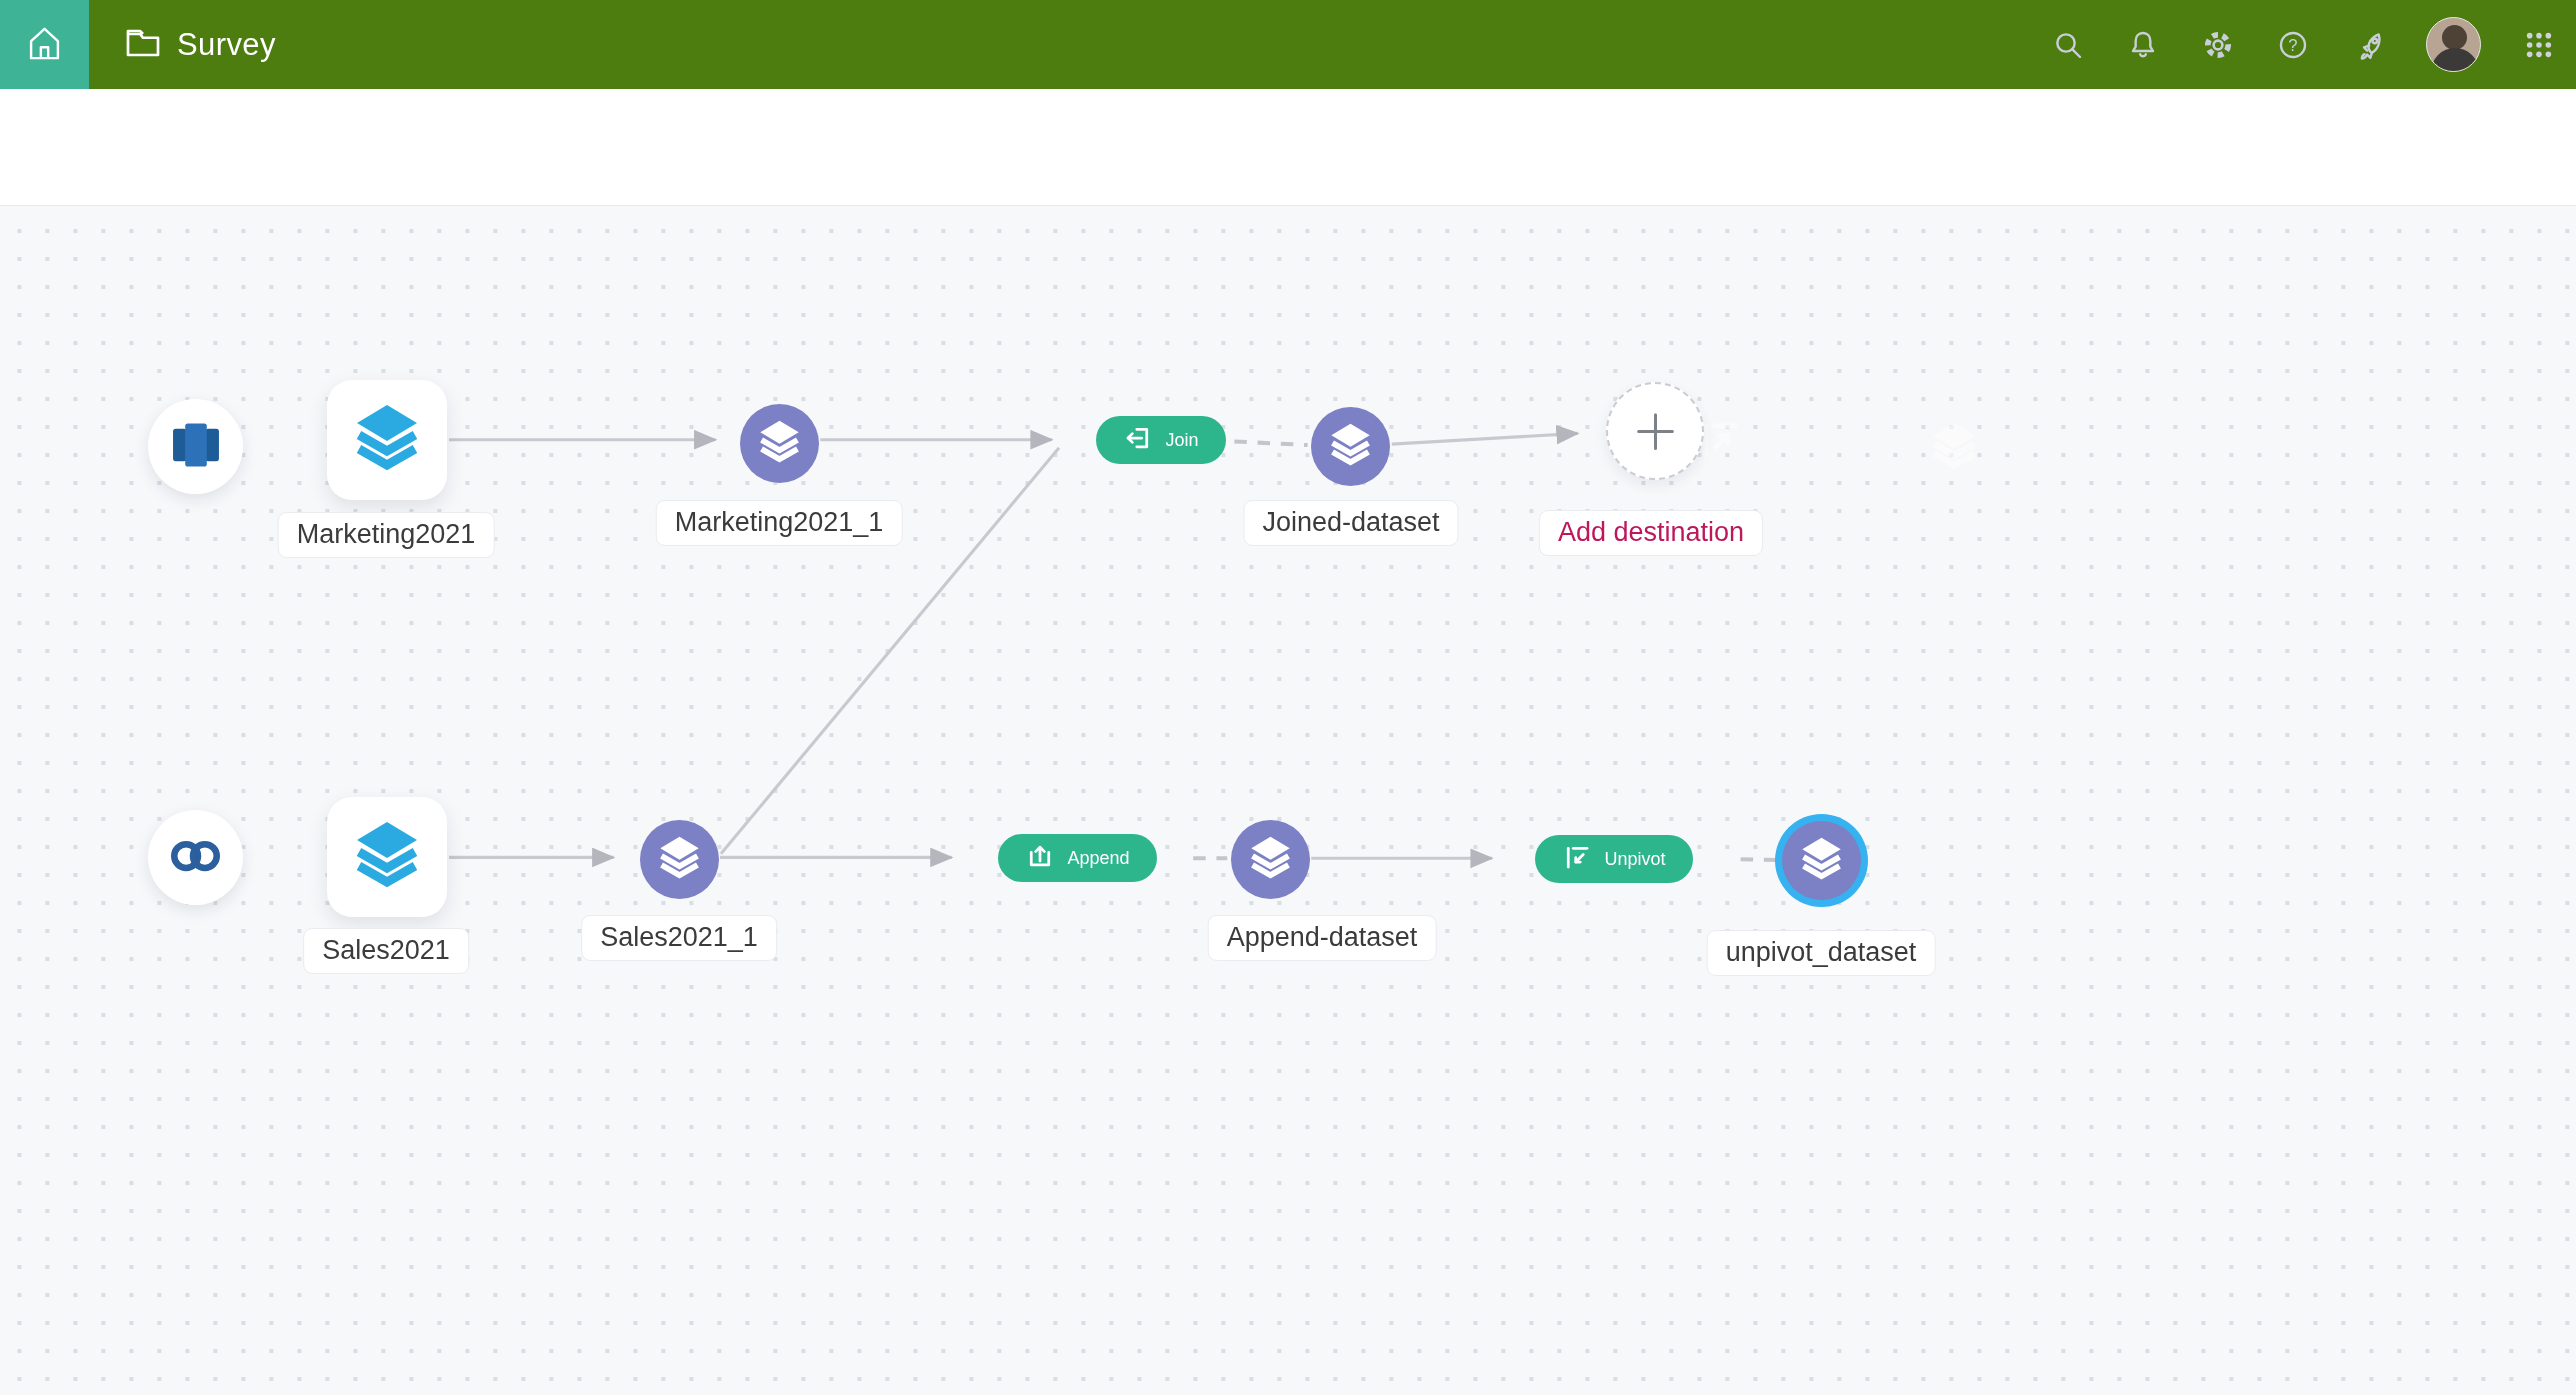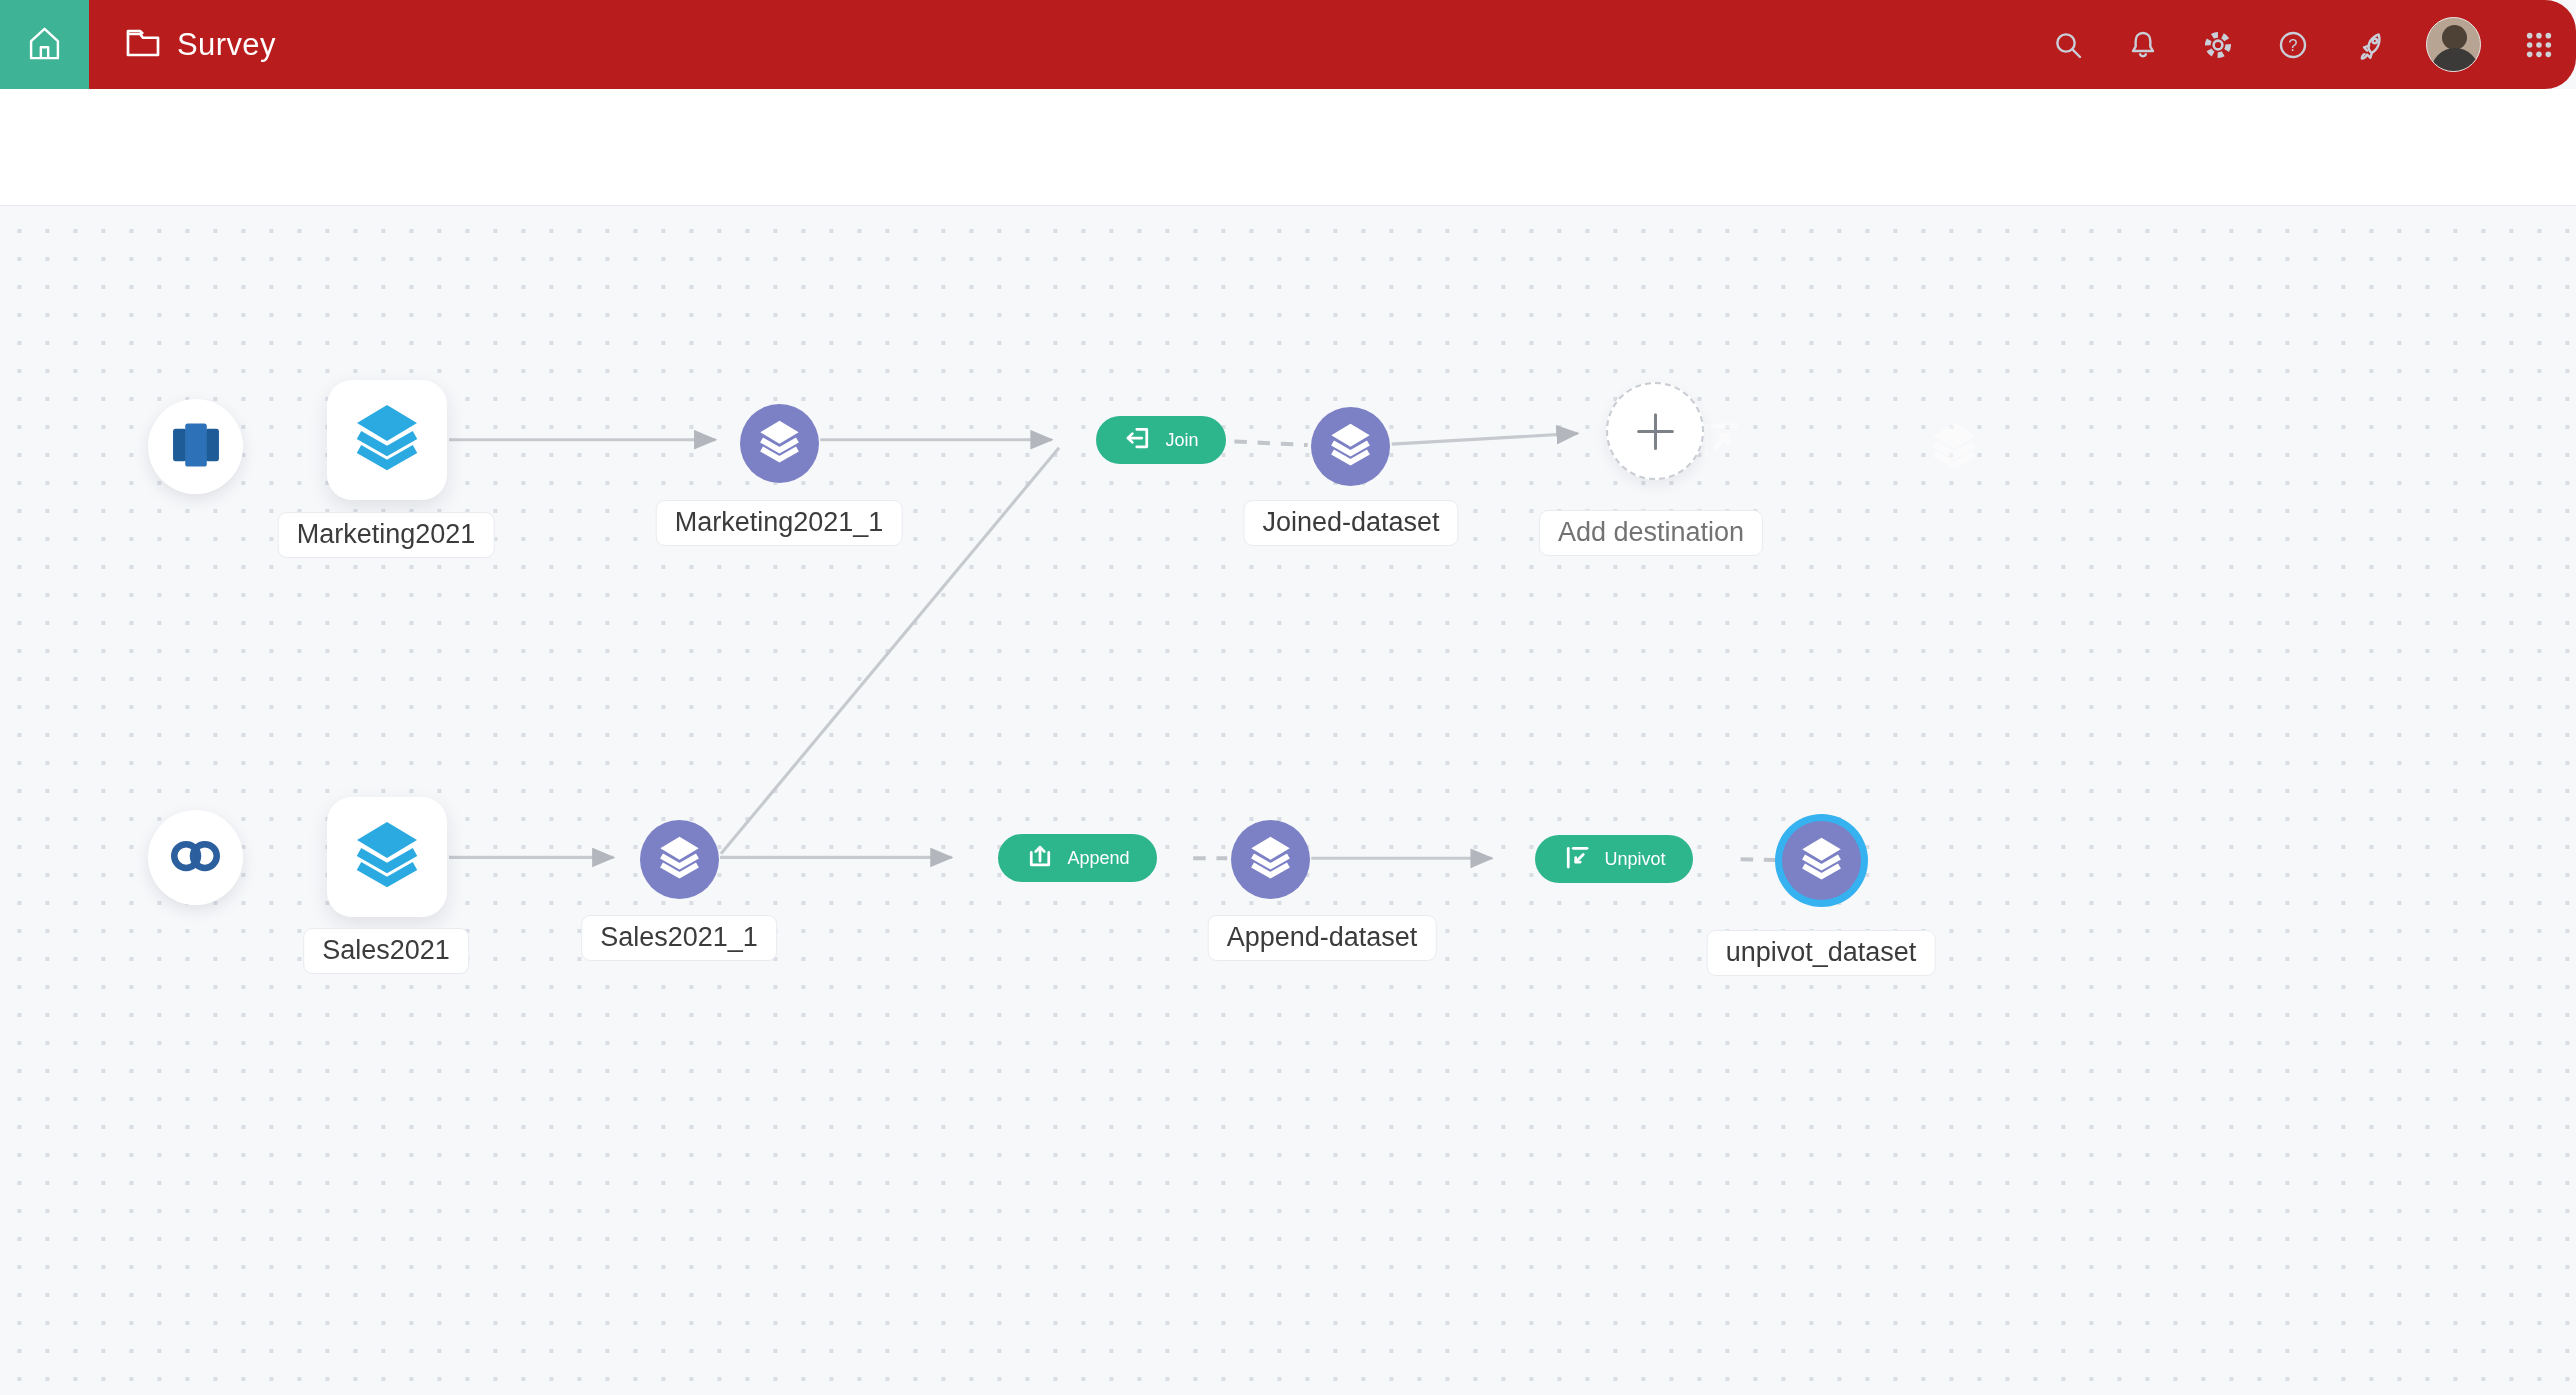--- a/index.html
+++ b/index.html
@@ -1,20 +1,20 @@
 <!DOCTYPE html>
 <html style="font-size:14.3px"><head>
 <meta charset="utf-8">
 <style>
   * { margin:0; padding:0; box-sizing:border-box; }
   html,body { width:2576px; height:1395px; overflow:hidden; background:#f7f8fa;
               font-family:"Liberation Sans", sans-serif; }
 
   
-  .navbar { position:absolute; left:0; top:0; width:2576px; height:89px; background:#b91c1c;border-radius:31px; }
+  .navbar { position:absolute; left:0; top:0; width:2576px; height:89px; background:#4d7c0f; }
   .home-btn { position:absolute; left:0; top:0; width:89px; height:89px; background:#3eb395;
               display:flex; align-items:center; justify-content:center; cursor:pointer; }
   .nav-left { position:absolute; left:125px; top:0; height:89px; display:flex; align-items:center; gap:16px; }
   .nav-title { color:#ffffff; font-size:31px; font-weight:400; letter-spacing:0.4px; }
   .nav-right { position:absolute; right:19.7px; top:0; height:89px; display:flex; align-items:center; gap:41px; }
   .nav-ic { width:34px; height:34px; display:flex; align-items:center; justify-content:center; cursor:pointer; }
   .avatar { width:55px; height:55px; border-radius:50%; overflow:hidden; border:1.8px solid #e8e8e8; background:#b7a493; position:relative; }
   .avatar::before { content:""; position:absolute; left:15px; top:7.2px; width:25px; height:25px; border-radius:50%; background:#4e4136; }
   .avatar::after  { content:""; position:absolute; left:3.6px; top:30px; width:48px; height:27px; border-radius:24px 24px 0 0; background:#3c3a38; }
 
@@ -65,21 +65,21 @@
   .ring { position:absolute; width:93px; height:93px; border-radius:50%; background:#35b2ef;
           display:flex; align-items:center; justify-content:center; cursor:pointer; }
   .ring .purple-node { position:relative; }
   .pill { position:absolute; height:48px; border-radius:24px; background:#2db58c; color:#fff;
           display:flex; align-items:center; gap:12.5px; padding:0 27px; font-size:18px; cursor:pointer; }
   .add-circle { position:absolute; left:1606px; top:174px; width:98px; height:98px; border-radius:50%;
                 background:#fff; border:2.7px dashed #c9cdd3; box-shadow:0 5.4px 14.3px rgba(20,30,60,.07);
                 display:flex; align-items:center; justify-content:center; cursor:pointer; }
   .node-label { position:absolute; transform:translateX(-50%); background:#fff; border:1.8px solid #e9ebef;
                 border-radius:9px; padding:6.3px 18px; font-size:27px; color:#3b3b3b; white-space:nowrap; cursor:pointer; }
-  .node-label.muted { color:#737373; }
+  .node-label.muted { color:#be185d; }
   .ghost { position:absolute; opacity:.55; pointer-events:none; }
 </style>
 </head>
 <body>
 
 <div class="navbar">
   <div class="home-btn">
     <span>
       <svg width="39" height="39" viewBox="0 0 32 32" fill="none" stroke="#ffffff" stroke-width="2" stroke-linejoin="round">
         <path d="M5 14 L16 4 L27 14 V28 H5 Z"></path>

